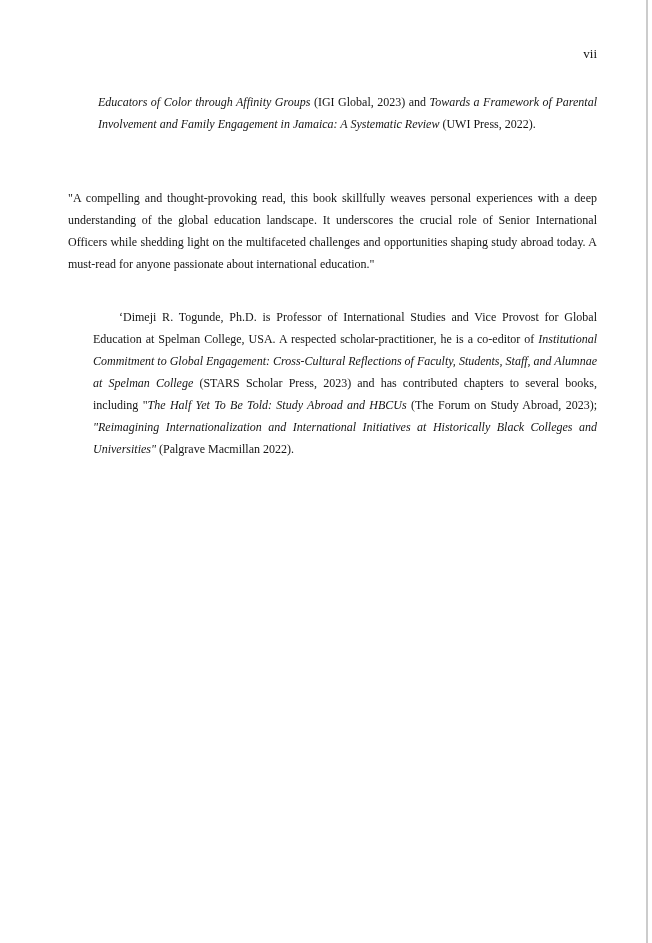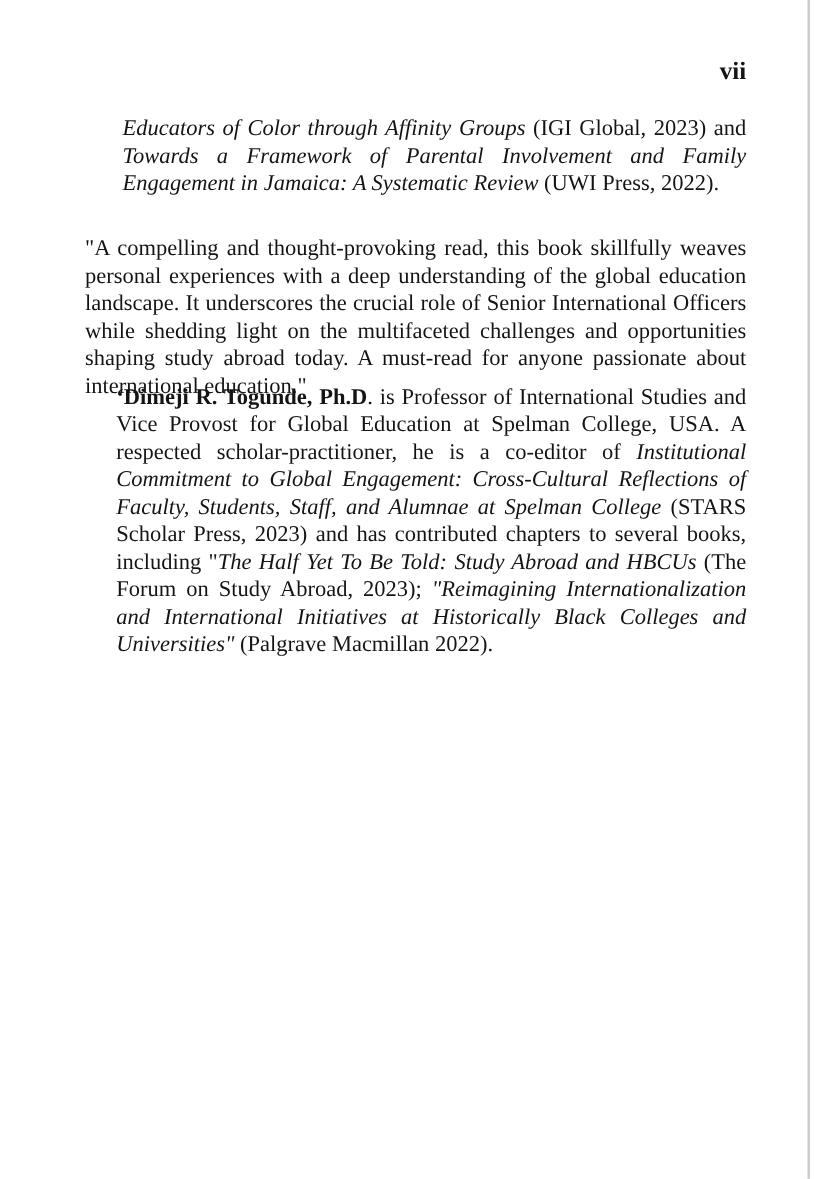--- a/index.html
+++ b/index.html
@@ -29,48 +29,47 @@
     text-align: center;
     white-space: nowrap;
   }
   .running-head .head-title {
     display: inline-block;
   }
   .running-head .page-number {
     position: absolute;
     right: 0;
     top: 0;
-    font-size: 20px;
+    font-size: 13px;
     letter-spacing: 0;
-    font-weight: bold;
   }
   .para {
     position: absolute;
     margin: 0;
-    font-size: 18px;
+    font-size: 12px;
     line-height: 22px;
     text-align: justify;
   }
   .para-publications {
     top: 91px;
     left: 98px;
     width: 499px;
   }
   .para-endorsement {
     top: 187px;
     left: 68px;
     width: 529px;
   }
   .para-bio {
     top: 306px;
     left: 93px;
     width: 504px;
   }
   .seg-italic { font-style: italic; }
-  .seg-bold   { font-weight: bold; }
+  .seg-bold   { font-weight: normal; margin-left: 26px; }
   .seg-roman  { font-style: normal; font-weight: normal; }
   .page-edge {
     position: absolute;
     top: 0;
     bottom: 0;
     left: 646px;
     width: 2px;
     background: #cccccc;
   }
 </style>

